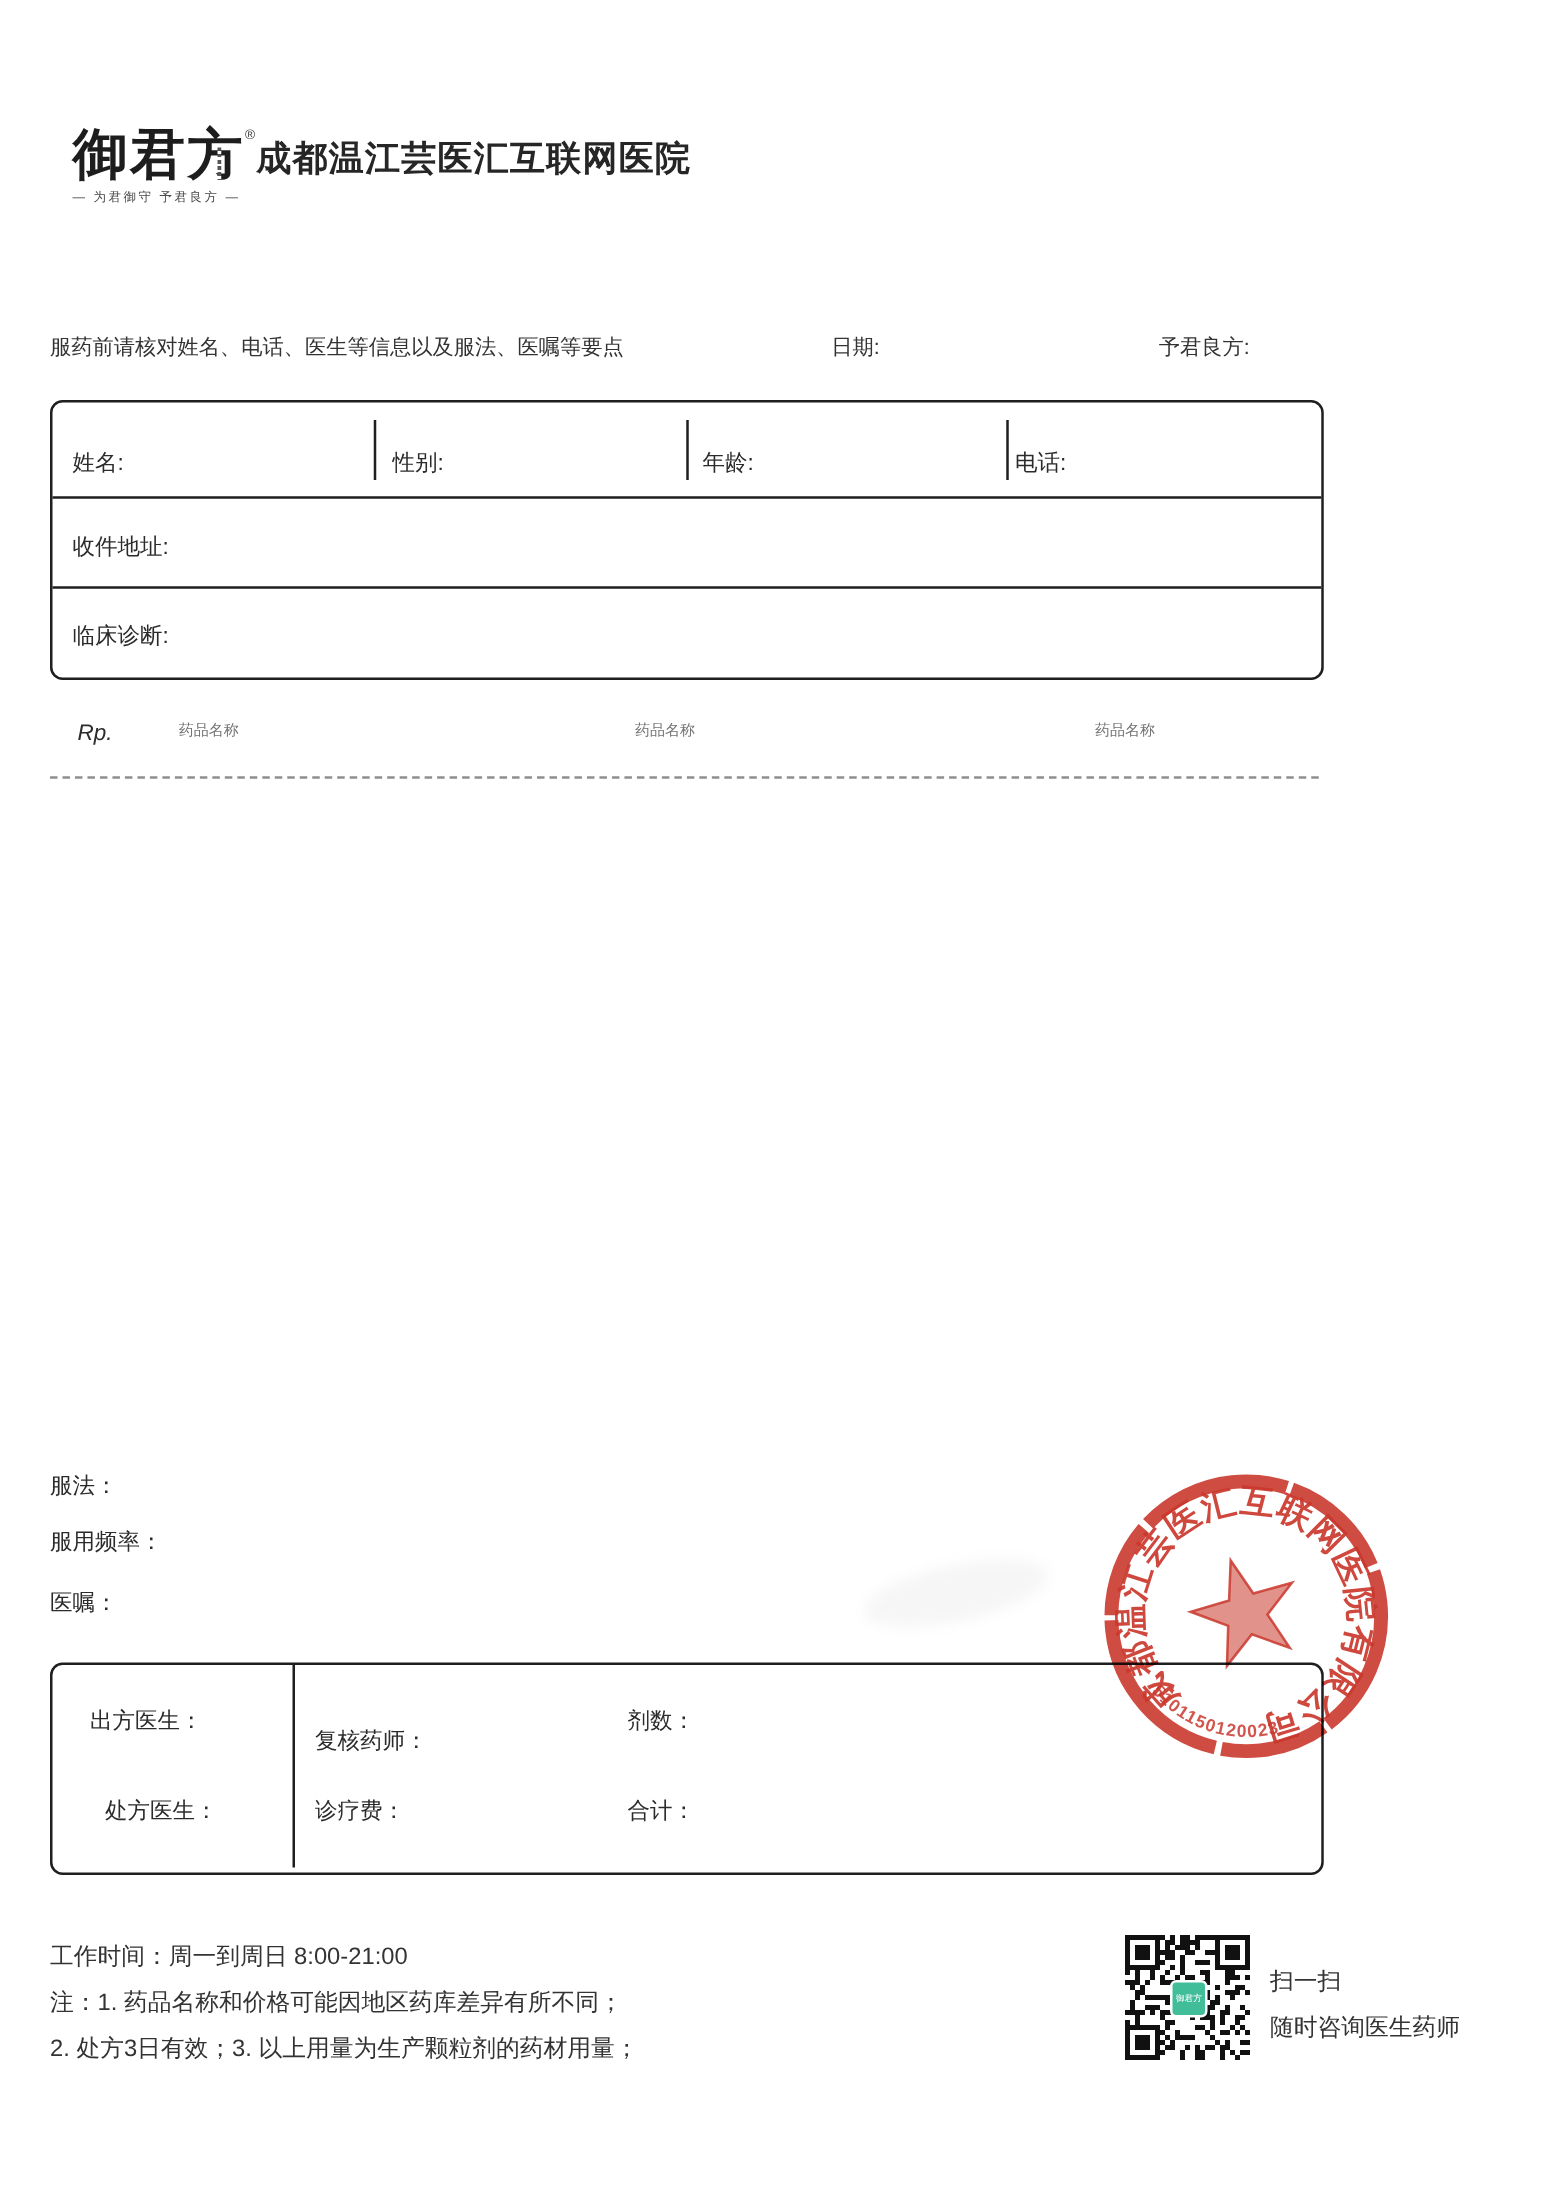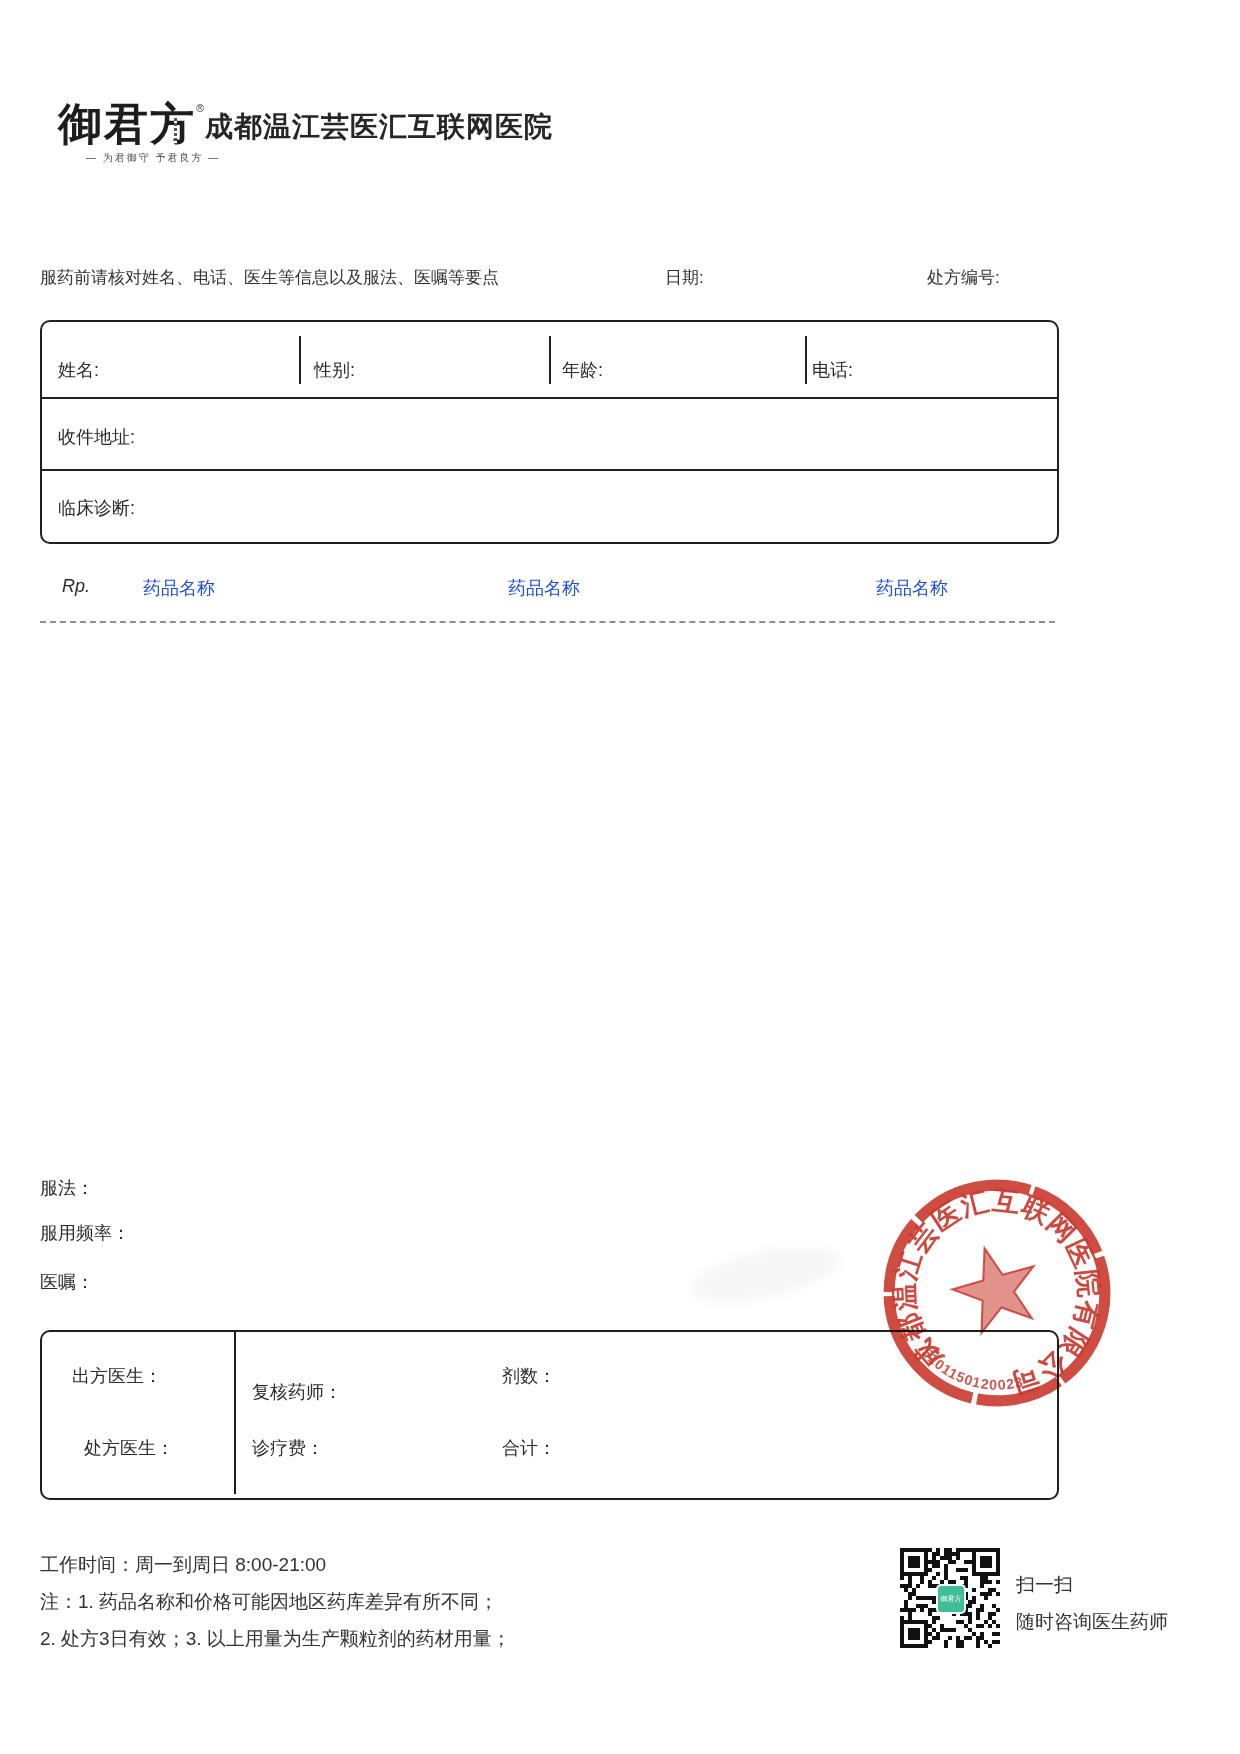--- a/index.html
+++ b/index.html
@@ -18,21 +18,21 @@
   
   .notice{font-size:17px;color:#333;white-space:nowrap;}
 
   
   .rxbox{border:2px solid #1f1f1f;border-radius:10px;background:transparent;}
   .hline{height:0;border-top:2px solid #1f1f1f;}
   .vline{width:0;border-left:2px solid #1f1f1f;}
   .field-label{font-size:18px;color:#2b2b2b;white-space:nowrap;}
 
   .rp-label{font-size:18px;color:#2b2b2b;}
-  .col-header{font-size:18px;color:#1d4ed8;text-align:center;}
+  .col-header{font-size:12px;color:#737373;text-align:center;}
   .dashline{height:0;border-top:2px dashed #8f8f8f;}
 
   .smudge{width:150px;height:45px;background:rgba(70,70,70,0.05);border-radius:50%;
           filter:blur(5px);transform:rotate(-12deg);}
 
   .stamp{mix-blend-mode:multiply;opacity:0.93;transform:rotate(-6deg);}
 
   .footer-text{font-size:19px;color:#333;white-space:nowrap;}
   .qr-caption{font-size:19px;color:#333;white-space:nowrap;}
   .qr-badge{display:flex;align-items:center;justify-content:center;border-radius:5px;
@@ -40,27 +40,27 @@
   .qr-badge span{color:#fff;font-size:7px;letter-spacing:0;}
 </style>
 </head>
 <body>
 
 <div class="page">
 
   <div class="abs" style="left:58px;top:102px;">
     <span class="logo-text">御君方</span><span class="logo-reg">®</span><span class="logo-vmark abs" style="left:116px;top:16px;"></span>
   </div>
-  <div class="abs logo-tagline" style="left:58px;top:151px;margin-left:28px;">— 为君御守 予君良方 —</div>
+  <div class="abs logo-tagline" style="left:58px;top:151px;">— 为君御守 予君良方 —</div>
 
   <div class="abs hospital-title" style="left:205px;top:108px;">成都温江芸医汇互联网医院</div>
 
   <div class="abs notice" style="left:40px;top:266px;">服药前请核对姓名、电话、医生等信息以及服法、医嘱等要点</div>
   <div class="abs notice" style="left:665px;top:266px;">日期:</div>
-  <div class="abs notice" style="left:927px;top:266px;">处方编号:</div>
+  <div class="abs notice" style="left:927px;top:266px;">予君良方:</div>
 
   <div class="abs rxbox" style="left:40px;top:320px;width:1015px;height:220px;">
 
     <div class="abs field-label" style="left:16px;top:36px;">姓名:</div>
     <div class="abs field-label" style="left:272px;top:36px;">性别:</div>
     <div class="abs field-label" style="left:520px;top:36px;">年龄:</div>
     <div class="abs field-label" style="left:770px;top:36px;">电话:</div>
 
     <div class="abs vline" style="left:257px;top:14px;height:48px;"></div>
     <div class="abs vline" style="left:507px;top:14px;height:48px;"></div>

